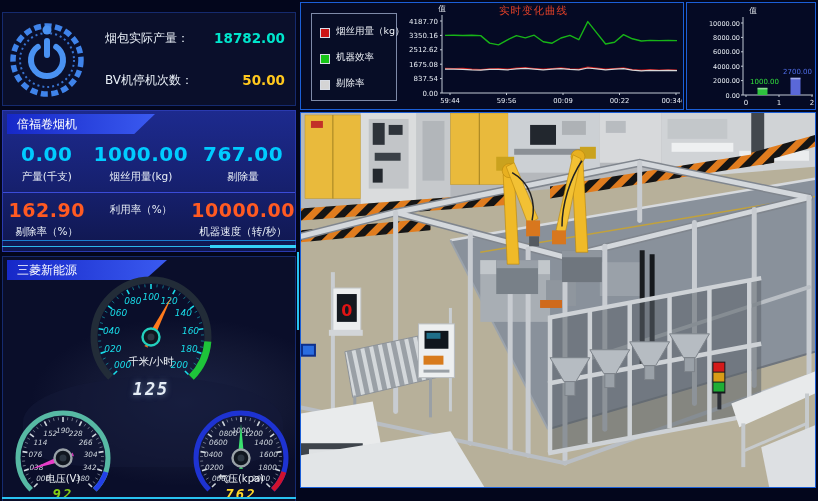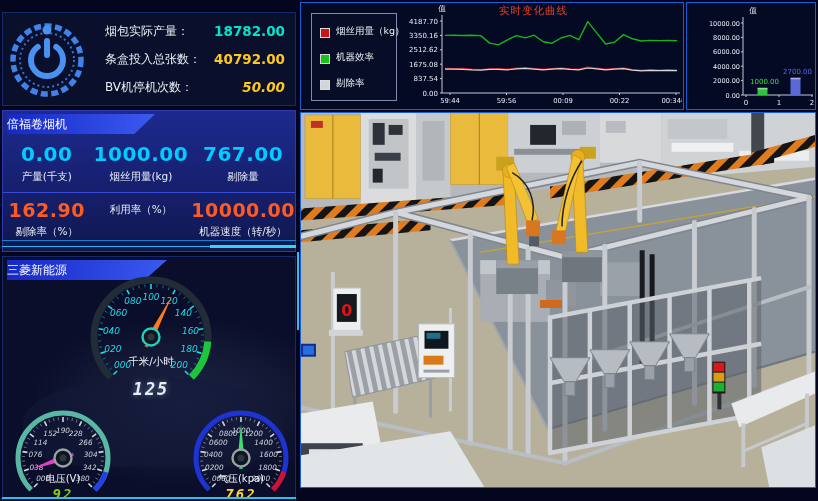--- a/index.html
+++ b/index.html
@@ -10,21 +10,21 @@
   .left-col{position:absolute;left:2px;top:12px;width:348px;height:497px;}
   .panel{position:absolute;left:0;width:294px;border:1px solid #152a6e;background:#0a0f2b;}
   .stats-panel{top:0;height:94px;display:flex;align-items:center;}
   .logo-wrap{width:88px;height:90px;display:flex;align-items:center;justify-content:center;}
   .stats-rows{flex:1;display:flex;flex-direction:column;justify-content:space-around;height:84px;padding-right:10px;}
   .stat-row{display:flex;align-items:center;}
   .stat-label{color:#e8eef6;font-size:12px;white-space:nowrap;margin-left:14px;}
   .stat-value{margin-left:auto;font-weight:bold;font-size:13.5px;}
 
   .machine-panel{top:98px;height:142px;background:linear-gradient(180deg,#1d2a8e 0%,#16206e 55%,#10174e 100%);border:1px solid #2a3ab0;}
-  .ribbon{position:relative;margin:3px 0 0 4px;height:20px;line-height:20px;color:#fff;font-size:12px;
+  .ribbon{position:relative;margin:3px 0 0 4px;height:20px;line-height:20px;padding-left:10px;color:#fff;font-size:12px;
           background:linear-gradient(90deg,#1628c8,#3a5af0);clip-path:polygon(0 0,100% 0,86% 100%,0 100%);}
   .mgrid{display:grid;grid-template-columns:1fr 1.15fr 1fr;margin-top:2px;}
   .mcell{text-align:center;padding:6px 0 8px 0;}
   .mcell.r1{border-bottom:1px solid #3a4bd8;}
   .mval{font-size:20px;font-weight:bold;letter-spacing:.5px;}
   .mcell.r2 .mval{font-size:19px;}
   .mlab{margin-top:4px;color:#e8eef6;font-size:10.5px;}
 
   .energy-panel{top:244px;height:252px;background:#0a0e2a;overflow:hidden;}
   .car-bg{position:absolute;inset:0;background:
@@ -84,26 +84,22 @@
           <rect x="36" y="22" width="6" height="20" rx="3" fill="#4a92f2"></rect>
           <circle cx="39" cy="14" r="4.5" fill="#4a92f2"></circle>
         </svg>
       </div>
       <div class="stats-rows">
         <div class="stat-row">
           <span class="stat-label">烟包实际产量：</span>
           <span class="stat-value" style="color: rgb(0, 229, 204);">18782.00</span>
         </div>
         <div class="stat-row">
-          <span class="stat-label">条盒投入总张数：</span>
-          <span class="stat-value" style="color: rgb(255, 200, 30);">40792.00</span>
-        </div>
-        <div class="stat-row">
           <span class="stat-label">BV机停机次数：</span>
-          <span class="stat-value" style="color: rgb(255, 200, 30); font-style: italic;">50.00</span>
+          <span class="stat-value" style="color: rgb(255, 200, 30);">50.00</span>
         </div>
       </div>
     </div>
 
     <div class="panel machine-panel">
       <div class="ribbon" style="width:148px">倍福卷烟机</div>
       <div class="mgrid">
         <div class="mcell r1">
           <div class="mval" style="color: rgb(0, 204, 255);">0.00</div>
           <div class="mlab">产量(千支)</div>

